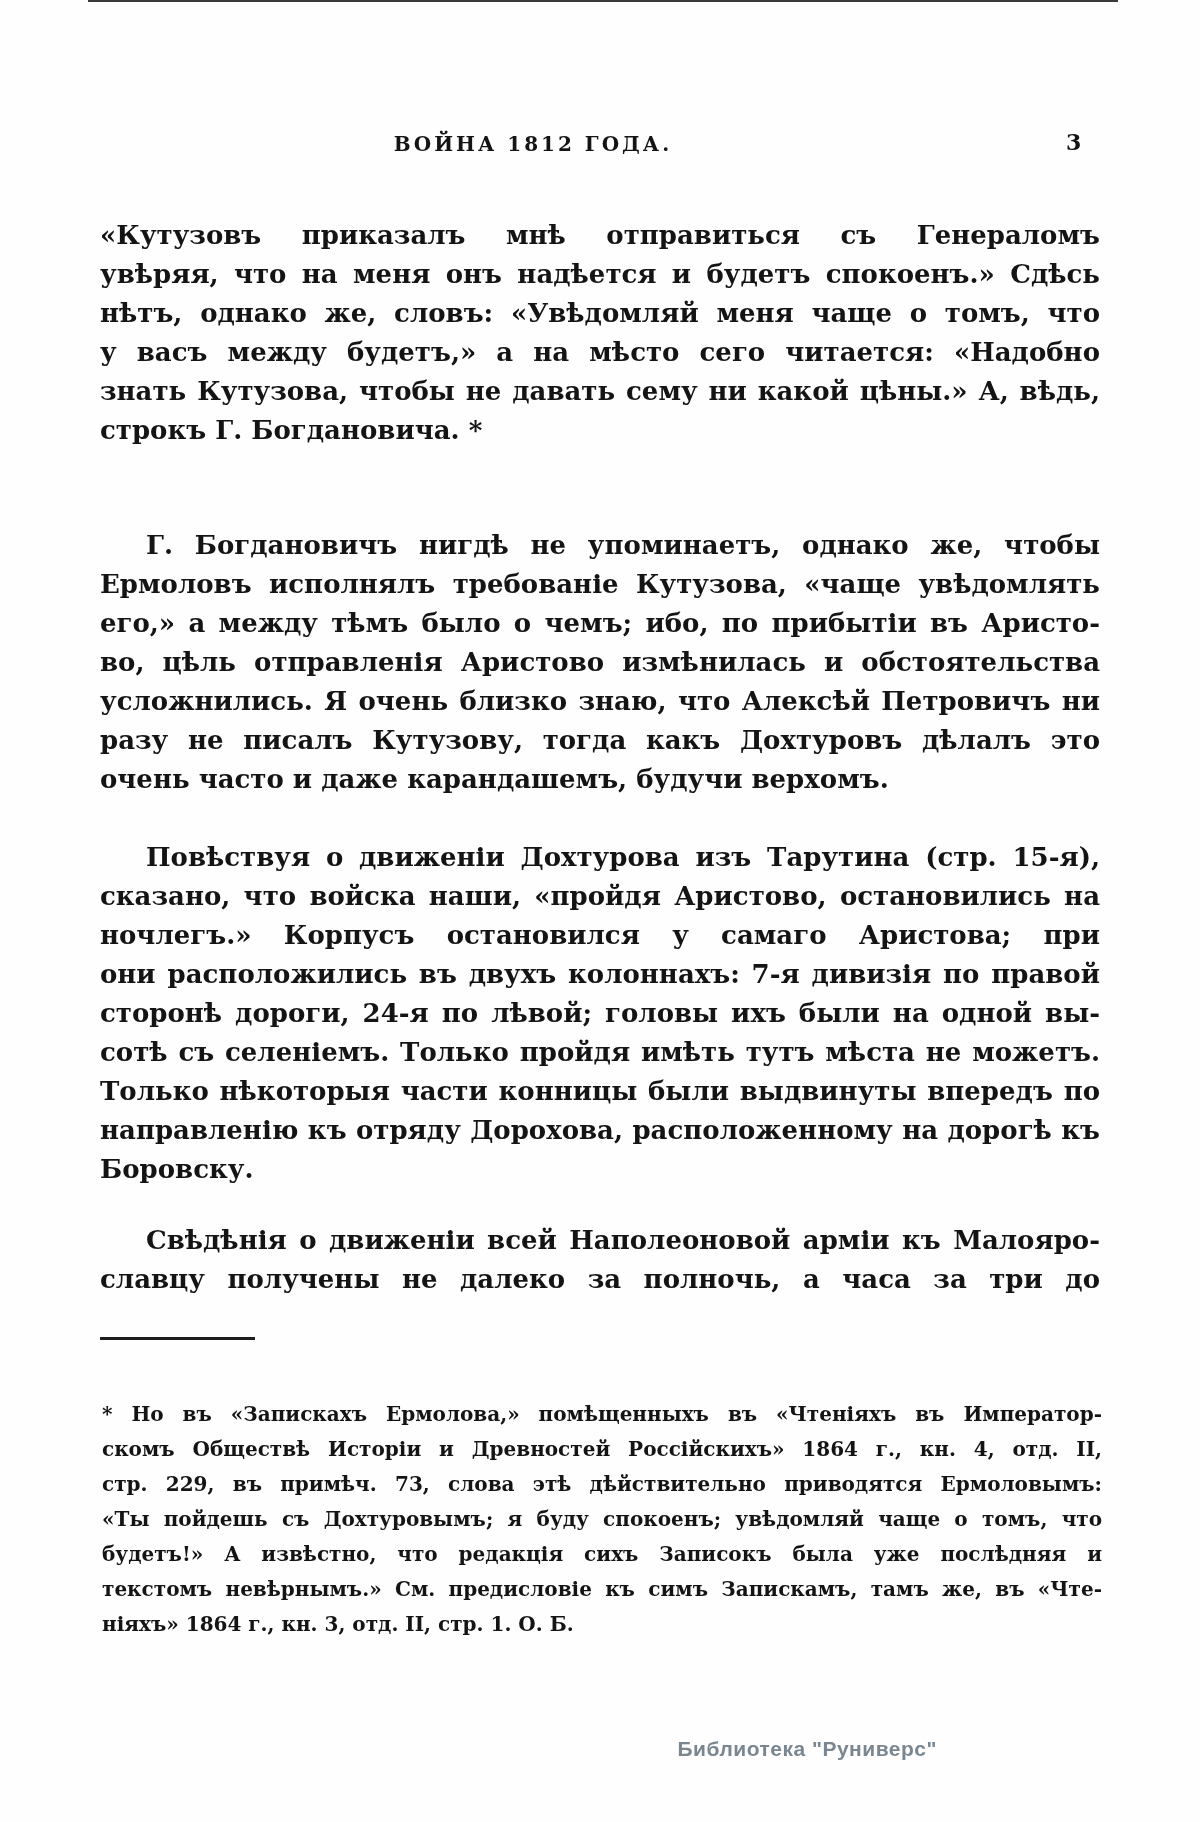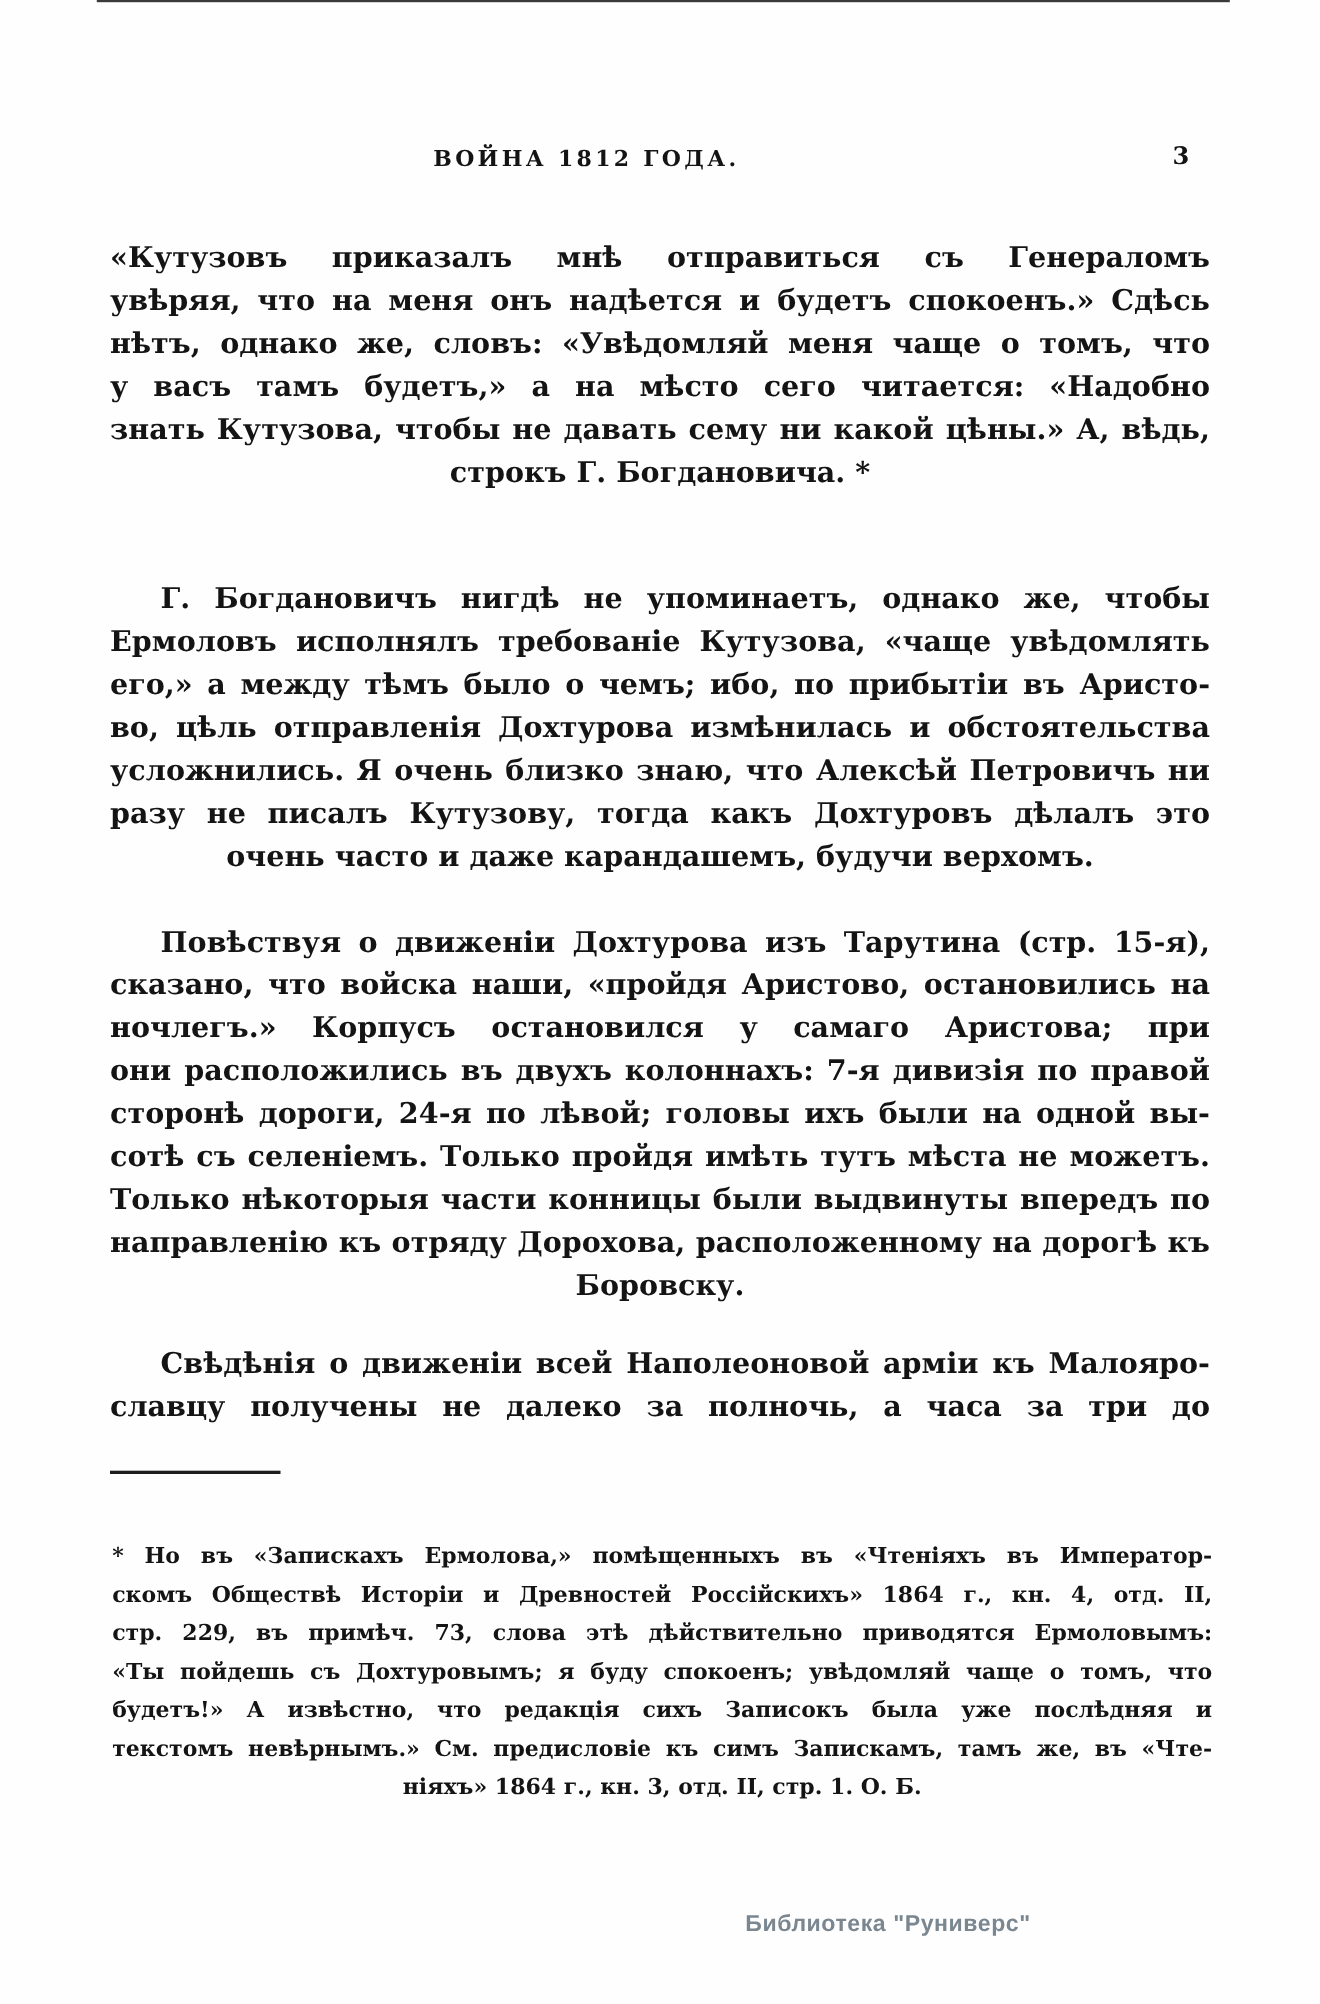--- a/index.html
+++ b/index.html
@@ -43,21 +43,21 @@
   .line {
     height: 39px;
     line-height: 39px;
     font-size: 26px;
     font-weight: 700;
     text-align: justify;
     text-align-last: justify;
     white-space: normal;
     overflow: hidden;
   }
-  .line.end { text-align: center; text-align-last: auto; }
+  .line.end { text-align: left; text-align-last: auto; }
   .line.indent { text-indent: 46px; }
   .footnote-rule {
     position: absolute;
     left: 100px; top: 1337px;
     width: 155px; height: 3px;
     background: #1d1d1d;
   }
   .footnote {
     position: absolute;
     left: 102px; top: 1397px;
@@ -85,30 +85,30 @@
 
   <div class="scan-edge-top"></div>
 
   <div class="running-title">ВОЙНА 1812 ГОДА.</div>
   <div class="page-number">3</div>
 
   <div class="paragraph p1">
     <div class="line">«Кутузовъ приказалъ мнѣ отправиться съ Генераломъ Дохтуровымъ,</div>
     <div class="line">увѣряя, что на меня онъ надѣется и будетъ спокоенъ.» Сдѣсь</div>
     <div class="line">нѣтъ, однако же, словъ: «Увѣдомляй меня чаще о томъ, что</div>
-    <div class="line">у васъ тамъ будетъ,» а на мѣсто сего читается: «Надобно</div>
+    <div class="line">у васъ между будетъ,» а на мѣсто сего читается: «Надобно</div>
     <div class="line">знать Кутузова, чтобы не давать сему ни какой цѣны.» А, вѣдь,</div>
     <div class="line end">строкъ Г. Богдановича. *</div>
   </div>
 
   <div class="paragraph p2">
     <div class="line indent">Г. Богдановичъ нигдѣ не упоминаетъ, однако же, чтобы</div>
     <div class="line">Ермоловъ исполнялъ требованіе Кутузова, «чаще увѣдомлять</div>
     <div class="line">его,» а между тѣмъ было о чемъ; ибо, по прибытіи въ Аристо-</div>
-    <div class="line">во, цѣль отправленія Дохтурова измѣнилась и обстоятельства</div>
+    <div class="line">во, цѣль отправленія Аристово измѣнилась и обстоятельства</div>
     <div class="line">усложнились. Я очень близко знаю, что Алексѣй Петровичъ ни</div>
     <div class="line">разу не писалъ Кутузову, тогда какъ Дохтуровъ дѣлалъ это</div>
     <div class="line end">очень часто и даже карандашемъ, будучи верхомъ.</div>
   </div>
 
   <div class="paragraph p3">
     <div class="line indent">Повѣствуя о движеніи  Дохтурова изъ Тарутина (стр. 15-я),</div>
     <div class="line">сказано, что войска наши, «пройдя Аристово, остановились на</div>
     <div class="line">ночлегъ.» Корпусъ остановился у самаго Аристова; при Аристовѣ</div>
     <div class="line">они расположились въ двухъ колоннахъ: 7-я дивизія по правой</div>

